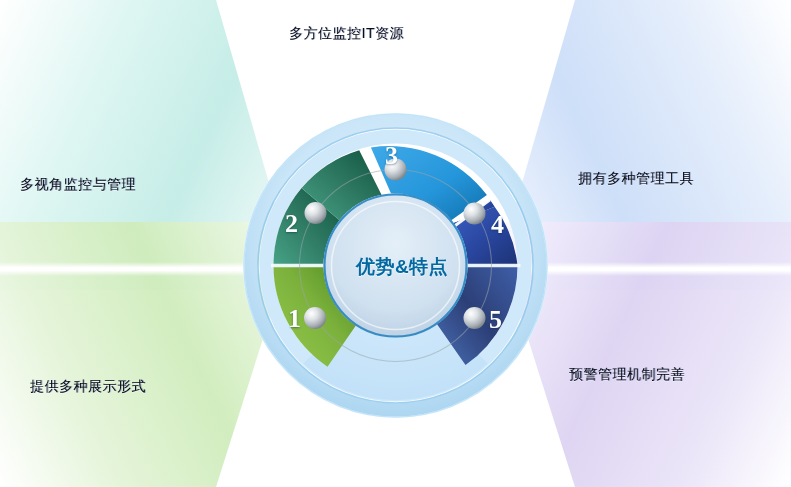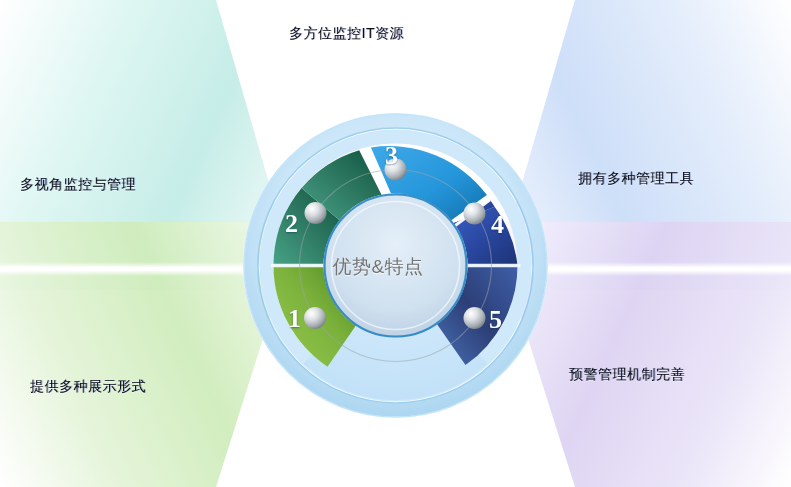--- a/index.html
+++ b/index.html
@@ -73,26 +73,26 @@
   }
   .n1 { left:288px; top:306px; }
   .n2 { left:285px; top:211px; }
   .n3 { left:385px; top:143px; }
   .n4 { left:491px; top:212px; }
   .n5 { left:489px; top:307px; }
 
   
   .center-label {
     position:absolute;
-    left:314px; top:254px;
+    left:338px; top:254px;
     width:128px;
     text-align:center;
     font-size:19px;
-    font-weight:400;
-    color:#737373;
+    font-weight:700;
+    color:#0369a1;
     letter-spacing:0.5px;
     text-shadow: 0 1px 0 rgba(255,255,255,.7);
     user-select:none;
   }
 
   
   .olabel {
     position:absolute;
     font-size:14px;
     font-weight:400;

